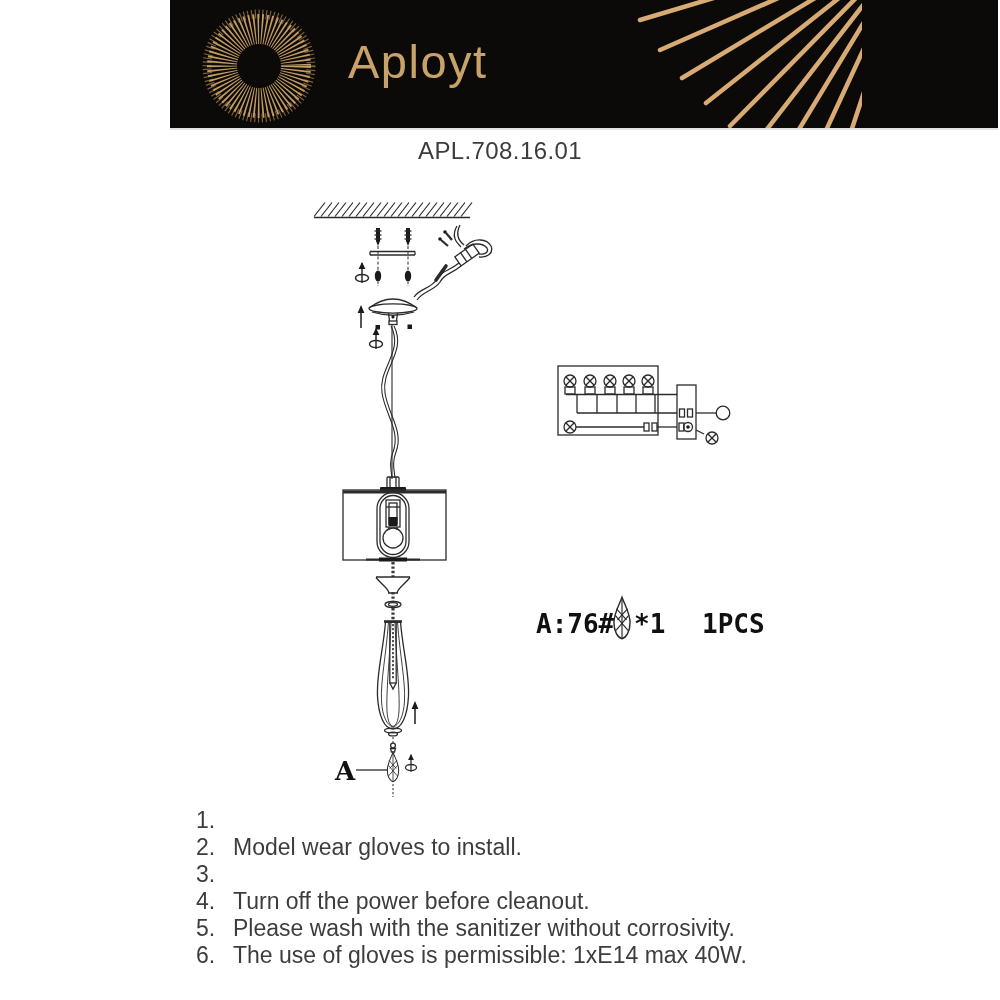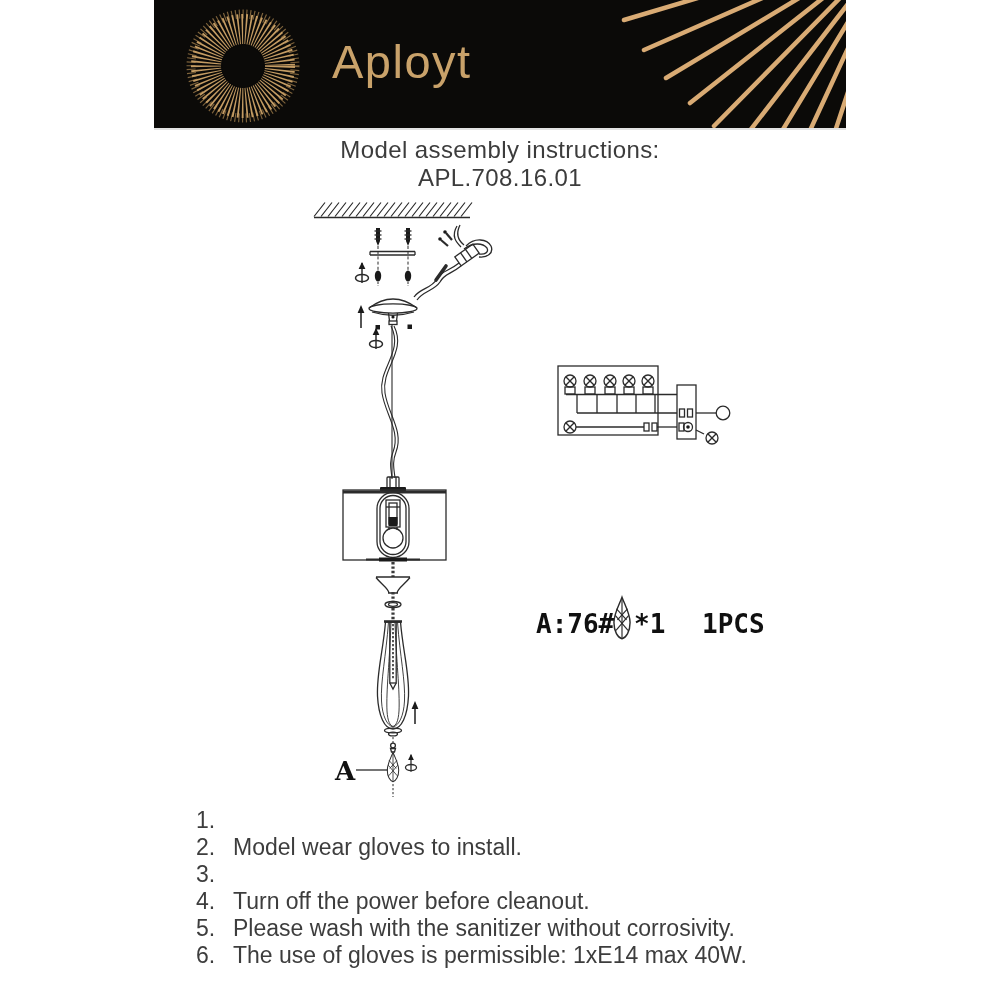--- a/index.html
+++ b/index.html
@@ -2,22 +2,22 @@
 <html><head>
 <meta charset="utf-8">
 <style>
   html,body{margin:0;padding:0;}
   body{
     width:1000px;height:1000px;position:relative;background:#ffffff;
     font-family:"Liberation Sans", sans-serif;overflow:hidden;
   }
   
   .banner{
-    position:absolute;left:154px;top:0;width:692px;height:128px;
-    background:#0b0a08;overflow:hidden;border-bottom:2px solid #e3e3e3;
+    position:absolute;left:170px;top:0;width:788px;height:128px;
+    background:#0b0a08;overflow:hidden;border-bottom:2px solid #e3e3e3;padding-left:40px;
   }
   .banner svg{position:absolute;left:0;top:0;}
   .brand{
     position:absolute;left:178px;top:50%;transform:translateY(-55%);
     font-size:47px;color:#c9a26a;letter-spacing:1.5px;font-weight:400;
   }
   
   .title-block{
     position:absolute;top:136px;left:0;width:1000px;text-align:center;color:#3c3c3c;
   }
@@ -64,21 +64,20 @@
       <line x1="745" y1="-62" x2="608" y2="164"></line>
       <line x1="745" y1="-62" x2="634" y2="178"></line>
       <line x1="745" y1="-62" x2="662" y2="189"></line>
       <line x1="745" y1="-62" x2="690" y2="195"></line>
     </g>
   </svg>
   <div class="brand">Aployt</div>
 </div>
 
 <div class="title-block">
-  <div class="heading">Model assembly instructions:</div>
   <div class="model">APL.708.16.01</div>
 </div>
 
 <svg class="drawing" viewBox="0 0 1000 1000">
   <defs>
     <g id="rot">
       <line x1="0" y1="-12" x2="0" y2="8" style="stroke-width:1.5"></line>
       <path d="M-3.4,-6 L0,-13 L3.4,-6 Z" style="fill:#1a1a1a;stroke:none"></path>
       <ellipse cx="0" cy="3" rx="6.5" ry="3.6" style="stroke-width:1.5"></ellipse>
     </g>

